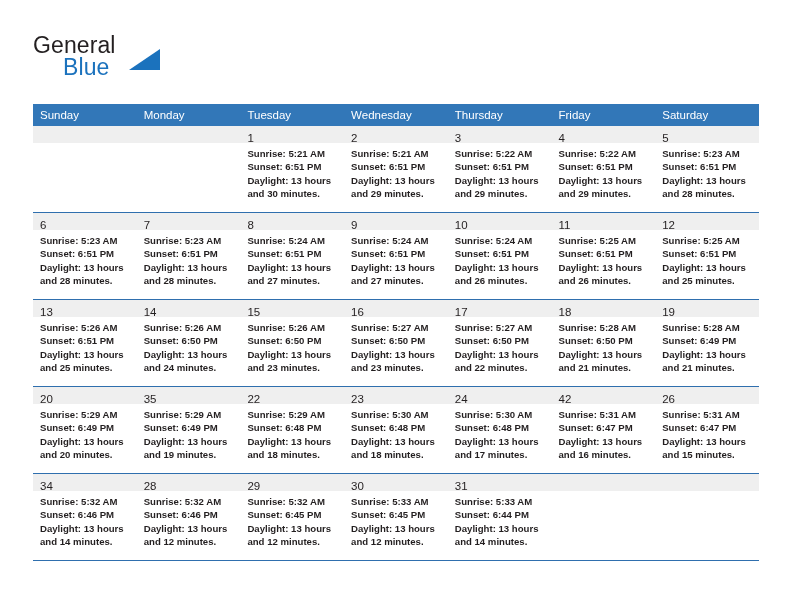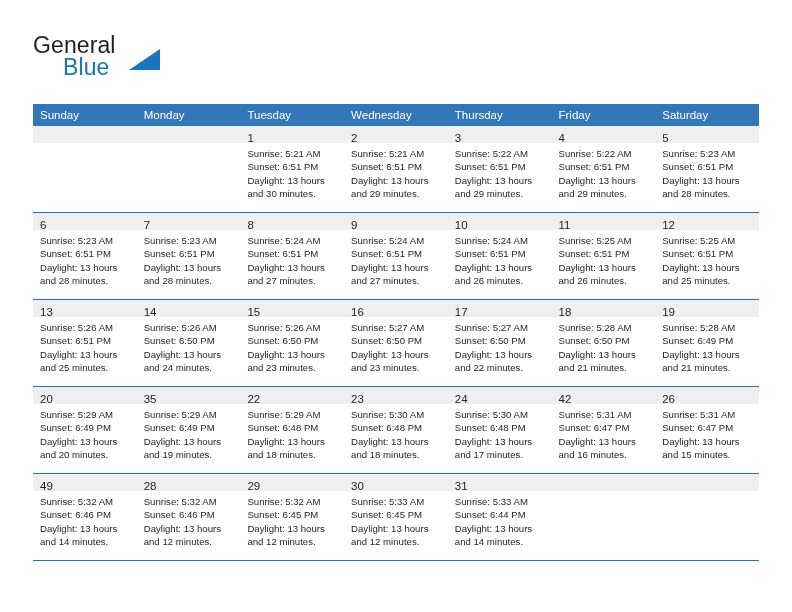--- a/index.html
+++ b/index.html
@@ -125,20 +125,21 @@
     padding: 2px 0 1px 7px;
     box-sizing: border-box;
   }
   .daynum {
     font-size: 11.5px;
     color: #231f20;
     line-height: 14px;
   }
   .cell-body {
     padding: 4px 5px 0 7px;
+    font-weight: bold;
   }
   .evt {
     font-size: 9.6px;
     color: #231f20;
     line-height: 13.4px;
     white-space: nowrap;
   }
   td.empty .daynum-band {
     background: #efefef;
   }
@@ -417,21 +418,21 @@
             <div class="cell-body">
               <div class="evt">Sunrise: 5:31 AM</div>
               <div class="evt">Sunset: 6:47 PM</div>
               <div class="evt">Daylight: 13 hours</div>
               <div class="evt">and 15 minutes.</div>
             </div>
           </td>
         </tr>
         <tr>
           <td>
-            <div class="daynum-band"><span class="daynum">49</span></div>
+            <div class="daynum-band"><span class="daynum">34</span></div>
             <div class="cell-body">
               <div class="evt">Sunrise: 5:32 AM</div>
               <div class="evt">Sunset: 6:46 PM</div>
               <div class="evt">Daylight: 13 hours</div>
               <div class="evt">and 14 minutes.</div>
             </div>
           </td>
           <td>
             <div class="daynum-band"><span class="daynum">28</span></div>
             <div class="cell-body">

